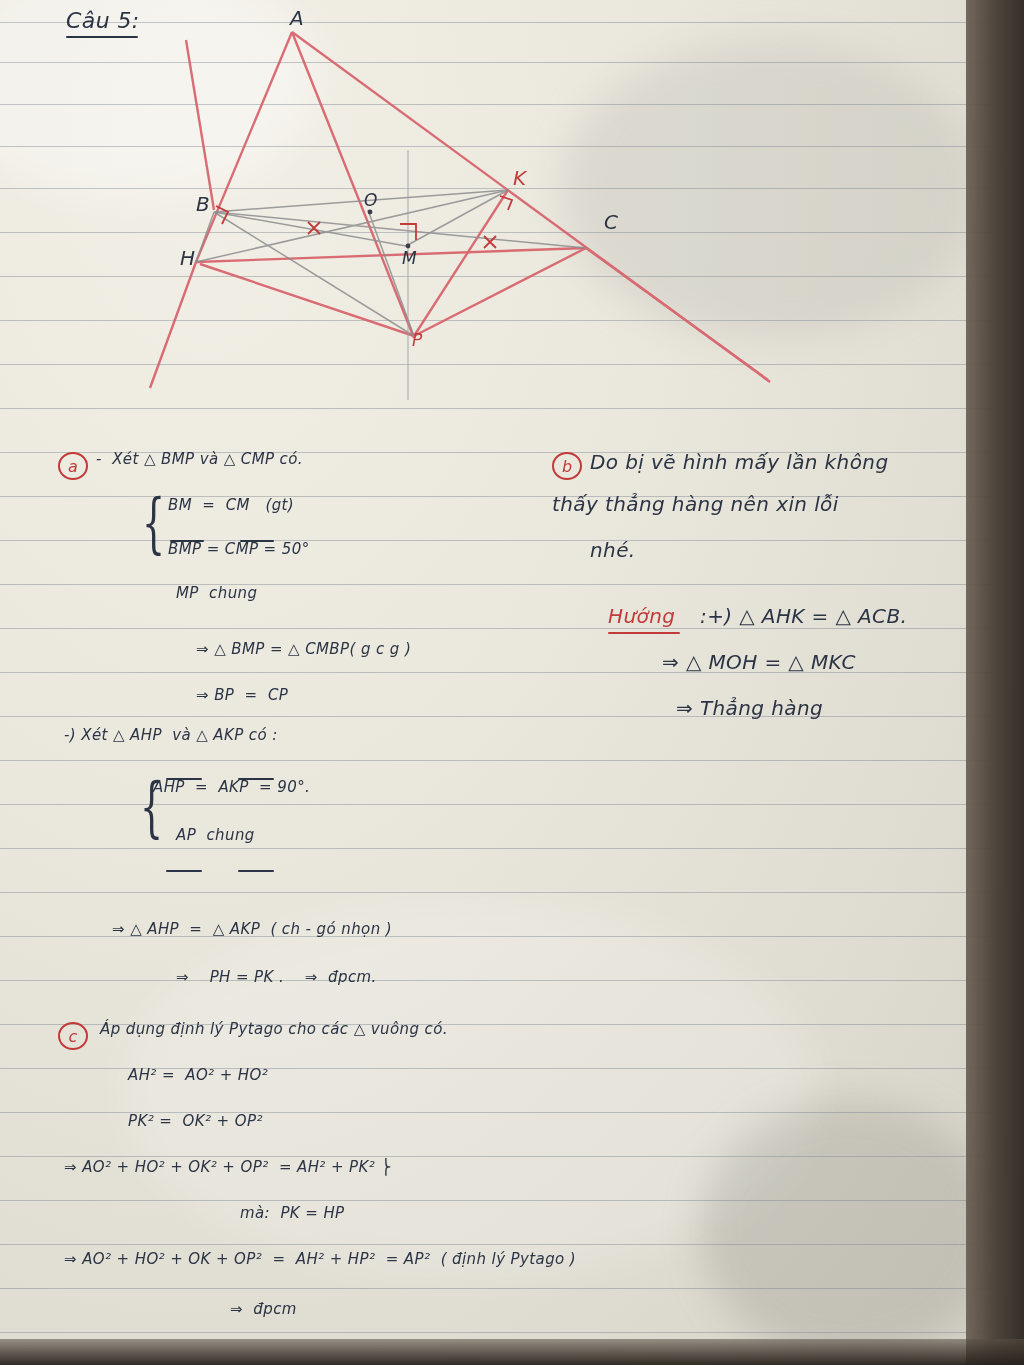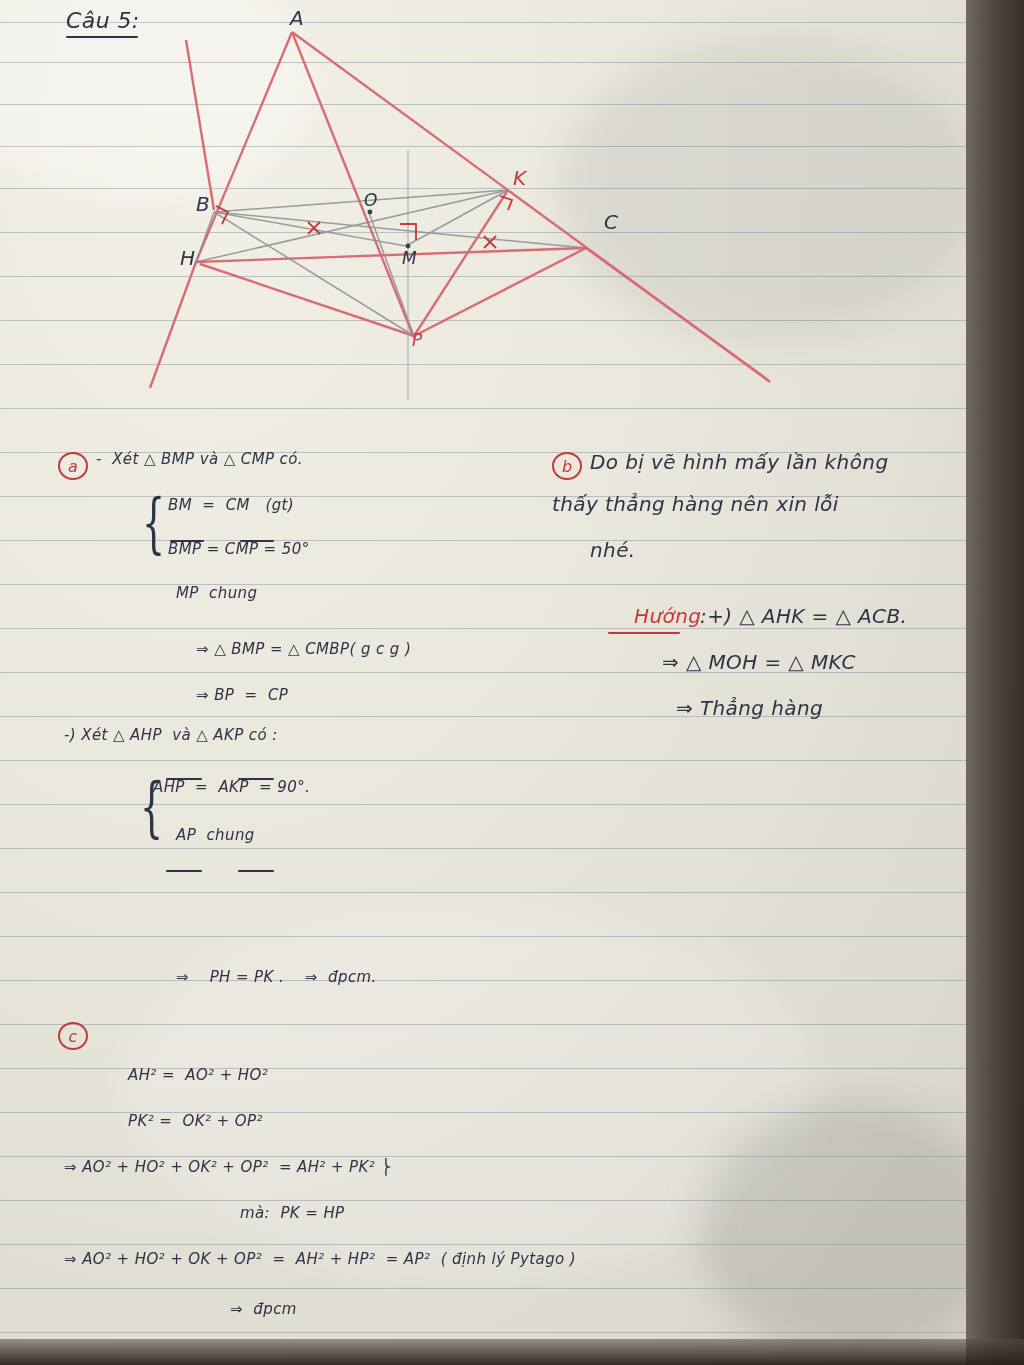--- a/index.html
+++ b/index.html
@@ -37,21 +37,21 @@
 
   
   .hw{
     position:absolute;
     font-family:"DejaVu Sans", sans-serif;
     color:#2b2f3a;
     white-space:pre;
     letter-spacing:.4px;
   }
   .ink-blue{color:#2b3445;}
-  .ink-red{color:#c23a3a;margin-left:26px;}
+  .ink-red{color:#c23a3a;}
   .it{font-style:italic;}
   .sz20{font-size:20px;}
   .sz21{font-size:15px;}
   .sz22{font-size:22px;}
 
   
   .circled{
     position:absolute;
     border:2px solid #c23a3a;
     border-radius:50%;
@@ -207,34 +207,36 @@
 
   <div class="hw ink-blue it sz21" style="left:64px;top:726px;text-align:center;">-) Xét △ AHP  và △ AKP có :</div>
   <div class="hw ink-blue it sz21" style="left:153px;top:778px;">AHP  =  AKP  = 90°.</div>
   <div class="overbar" style="left:166px;top:778px;width:36px;border-radius:6px;"></div>
   <div class="overbar" style="left:238px;top:778px;width:36px;border-radius:6px;"></div>
   <div class="hw ink-blue it sz21" style="left:176px;top:826px;">AP  chung</div>
   <div class="overbar" style="left:166px;top:870px;width:36px;border-radius:6px;"></div>
   <div class="overbar" style="left:238px;top:870px;width:36px;border-radius:6px;"></div>
   <div class="brace" style="left:140px;top:768px;">{</div>
 
+  <div class="hw ink-blue it sz21" style="left:112px;top:920px;">⇒ △ AHP  =  △ AKP  ( ch - gó nhọn )</div>
   <div class="hw ink-blue it sz21" style="left:176px;top:968px;">⇒    PH = PK .    ⇒  đpcm.</div>
 
   <div class="circled" style="left:552px;top:452px;">b</div>
   <div class="hw ink-blue it sz20" style="left:552px;top:492px;">thấy thẳng hàng nên xin lỗi</div>
   <div class="hw ink-blue it sz20" style="left:590px;top:450px;">Do bị vẽ hình mấy lần không</div>
   <div class="hw ink-blue it sz20" style="left:590px;top:538px;">nhé.</div>
 
   <div class="hw ink-red it sz20" style="left:608px;top:604px;">Hướng</div>
   <div class="underline-red" style="left:608px;top:632px;width:72px;"></div>
   <div class="hw ink-blue it sz20" style="left:700px;top:604px;">:+) △ AHK = △ ACB.</div>
   <div class="hw ink-blue it sz20" style="left:662px;top:650px;">⇒ △ MOH = △ MKC</div>
   <div class="hw ink-blue it sz20" style="left:676px;top:696px;">⇒ Thẳng hàng</div>
 
   <div class="circled" style="left:58px;top:1022px;">c</div>
+  <div class="hw ink-blue it sz21" style="left:100px;top:1020px;">Áp dụng định lý Pytago cho các △ vuông có.</div>
   <div class="hw ink-blue it sz21" style="left:128px;top:1066px;">AH² =  AO² + HO²</div>
   <div class="hw ink-blue it sz21" style="left:128px;top:1112px;">PK² =  OK² + OP²</div>
   <div class="hw ink-blue it sz21" style="left:64px;top:1158px;">⇒ AO² + HO² + OK² + OP²  = AH² + PK² ⎬</div>
   <div class="hw ink-blue it sz21" style="left:240px;top:1204px;">mà:  PK = HP</div>
   <div class="hw ink-blue it sz21" style="left:64px;top:1250px;">⇒ AO² + HO² + OK + OP²  =  AH² + HP²  = AP²  ( định lý Pytago )</div>
   <div class="hw ink-blue it sz21" style="left:230px;top:1300px;">⇒  đpcm</div>
 
   <div id="desk-right"></div>
   <div id="desk-bottom"></div>
 </div>

